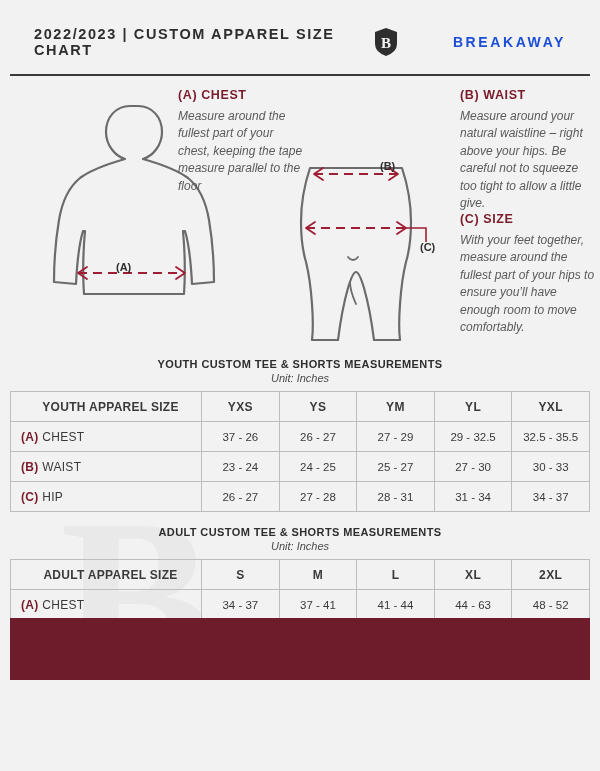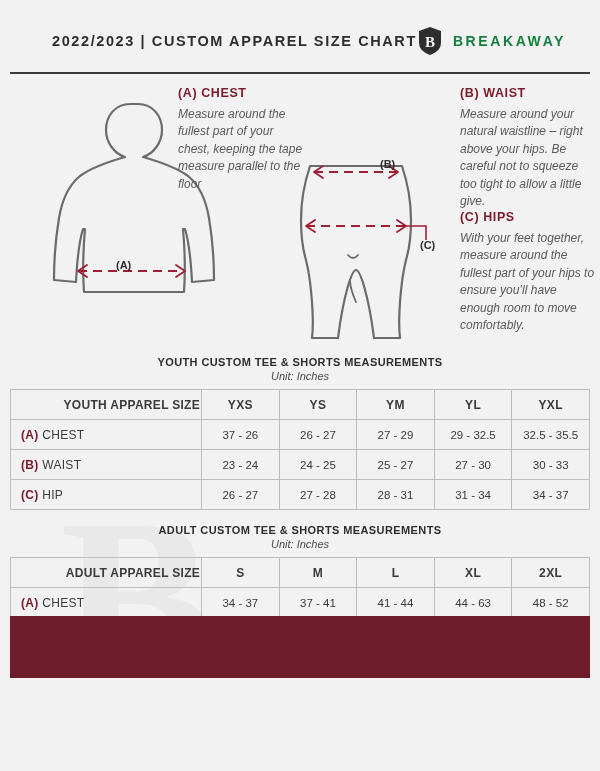--- a/index.html
+++ b/index.html
@@ -48,21 +48,22 @@
     gap: 10px;
   }
   .brand-mark {
     width: 26px; height: 30px;
     display: flex; align-items: center; justify-content: center;
   }
   .brand-name {
     font-size: 14px;
     font-weight: bold;
     letter-spacing: 2.6px;
-    color: #15803d;
+    color: #1d4ed8;
+    margin-left: 44px;
   }
 
   
   .illus {
     position: relative;
     height: 268px;
     margin: 0 10px;
   }
   .svg-wrap { position: absolute; top: 0; left: 0; }
   .note {
@@ -115,21 +116,21 @@
     text-align: center;
     color: #3a3a3a;
     font-weight: normal;
   }
   thead th {
     font-weight: bold;
     font-size: 12px;
     letter-spacing: 0.4px;
   }
   thead th.rowhead {
-    text-align: right;
+    text-align: center;
     padding-left: 10px;
     letter-spacing: 0.3px;
   }
   td.rowhead {
     text-align: left;
     padding-left: 10px;
     font-size: 12px;
     letter-spacing: 0.3px;
   }
   td.rowhead .tag { color: #7a1b2b; font-weight: bold; }
@@ -242,21 +243,21 @@
 
     <div class="note note-chest">
       <div class="note-title">(A) CHEST</div>
       <div class="note-body">Measure around the fullest part of your chest, keeping the tape measure parallel to the floor</div>
     </div>
     <div class="note note-waist">
       <div class="note-title">(B) WAIST</div>
       <div class="note-body">Measure around your natural waistline – right above your hips. Be careful not to squeeze too tight to allow a little give.</div>
     </div>
     <div class="note note-hips">
-      <div class="note-title">(C) HIPS</div>
+      <div class="note-title">(C) SIZE</div>
       <div class="note-body">With your feet together, measure around the fullest part of your hips to ensure you’ll have enough room to move comfortably.</div>
     </div>
   </div>
 
   <div class="section">
     <div class="tbl-title">YOUTH CUSTOM TEE &amp; SHORTS MEASUREMENTS</div>
     <div class="tbl-unit">Unit: Inches</div>
     <table>
       <colgroup>
           <col class="c0">

